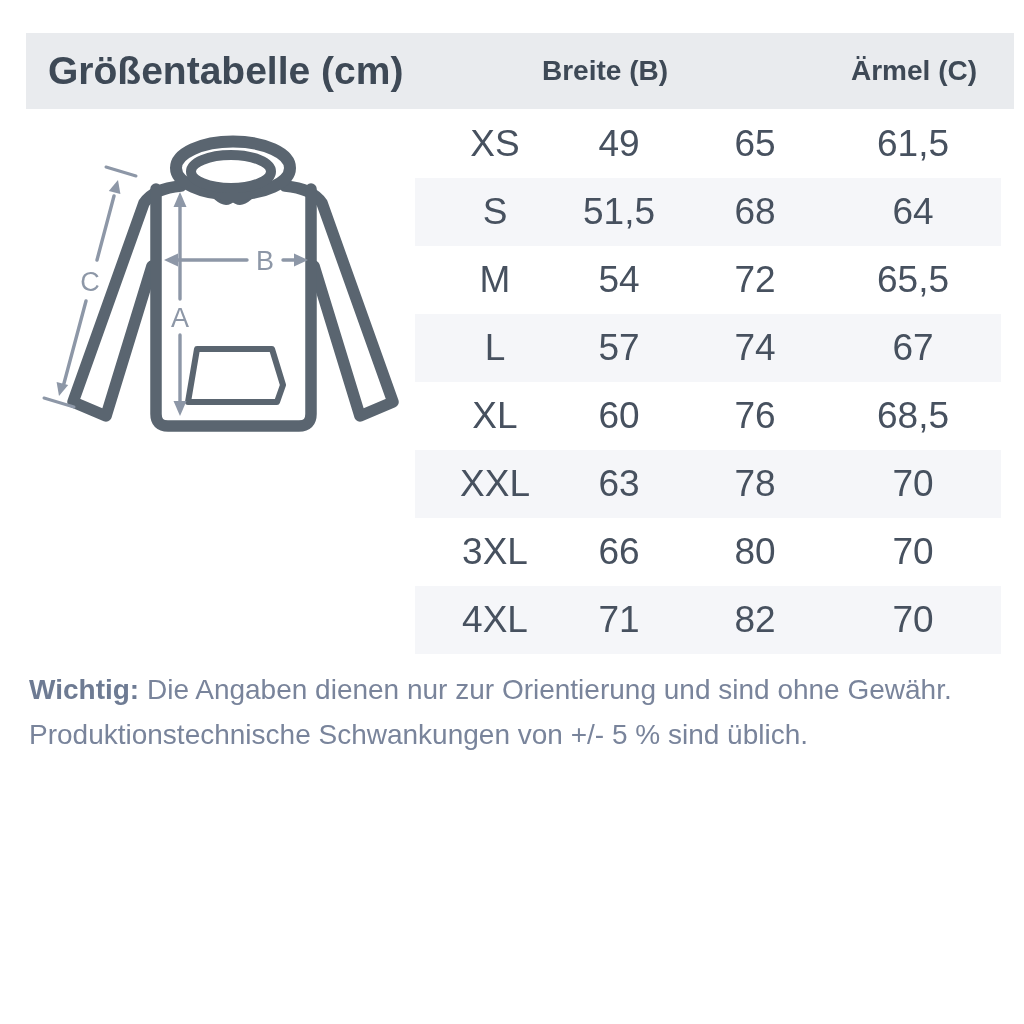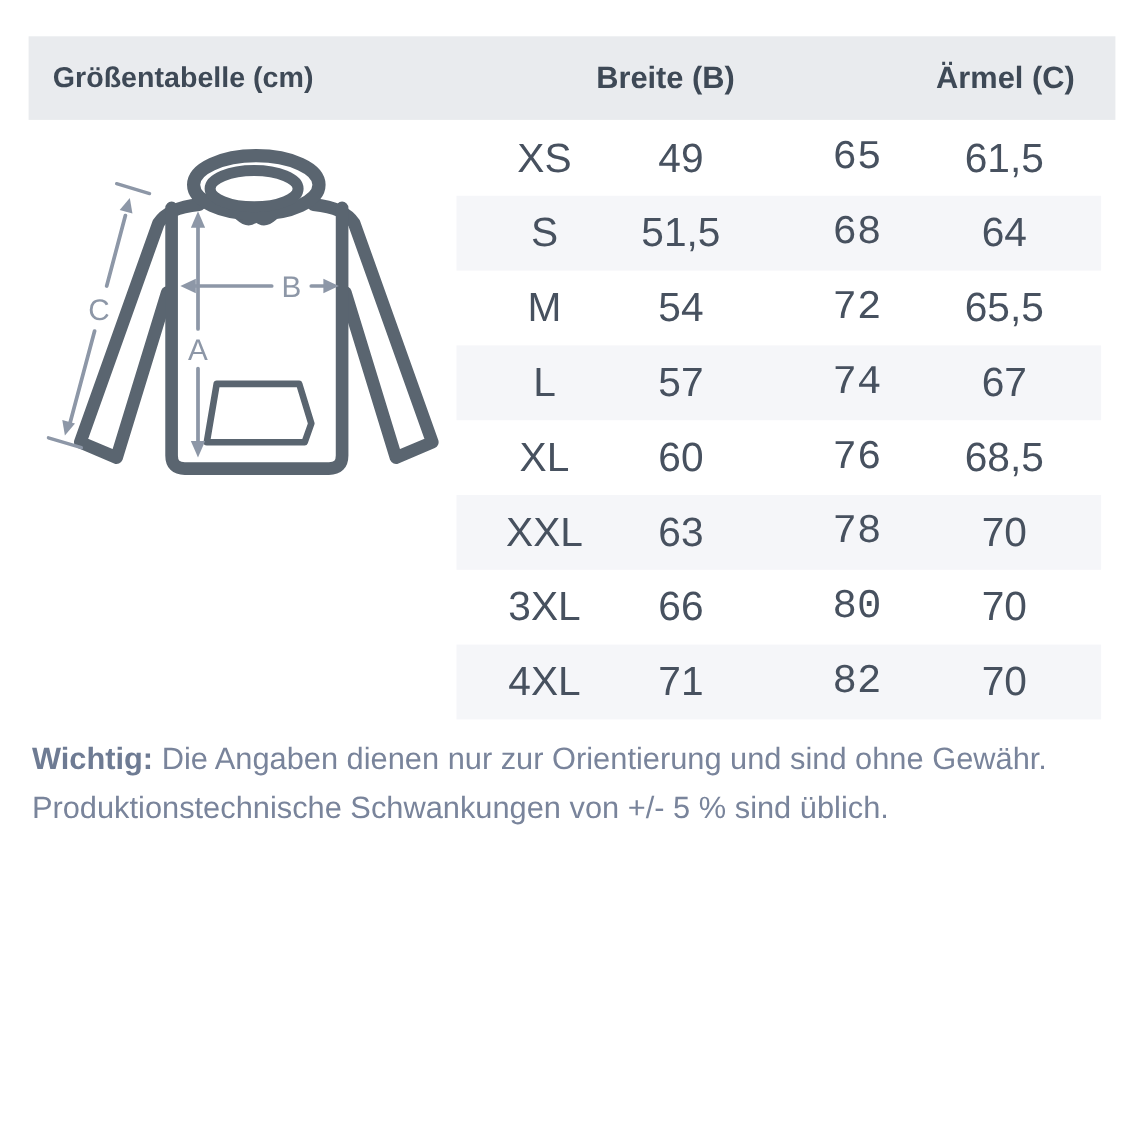--- a/index.html
+++ b/index.html
@@ -7,38 +7,38 @@
     position:relative;width:1024px;height:1024px;background:#ffffff;overflow:hidden;
     font-family:"Liberation Sans",sans-serif;
   }
   
   .band{
     position:absolute;left:26px;top:33px;width:988px;height:76px;
     background:#e9ebee;
   }
   .band .title{
     position:absolute;left:22px;top:50%;transform:translateY(-50%);
-    font-size:26px;font-weight:bold;color:#3e4956;white-space:nowrap;
+    font-size:39px;font-weight:bold;color:#3e4956;white-space:nowrap;
   }
   .band .colhead{
     position:absolute;top:50%;transform:translate(-50%,-50%);
     font-size:28px;font-weight:bold;color:#3e4956;white-space:nowrap;
   }
   
   .table{position:absolute;left:415px;top:110px;width:586px;}
   .row{position:relative;width:586px;height:68px;}
   .row.stripe{background:#f5f6f9;}
   .cell{
     position:absolute;top:0;height:68px;line-height:68px;
     transform:translateX(-50%);
     font-size:37px;color:#47515f;white-space:nowrap;
   }
   .cell.c1{left:80px;}
   .cell.c2{left:204px;}
-  .cell.c3{left:364px;font-family:Liberation Mono, monospace;}
+  .cell.c3{left:340px;}
   .cell.c4{left:498px;}
   
   .hoodie{position:absolute;left:40px;top:130px;width:380px;height:315px;}
   .hoodie text{
     font-family:"Liberation Sans",sans-serif;font-size:27px;fill:#8d97a7;
   }
   
   .note{
     position:absolute;left:29px;top:667px;margin:0;width:930px;
     font-size:28px;line-height:45px;color:#79849b;

